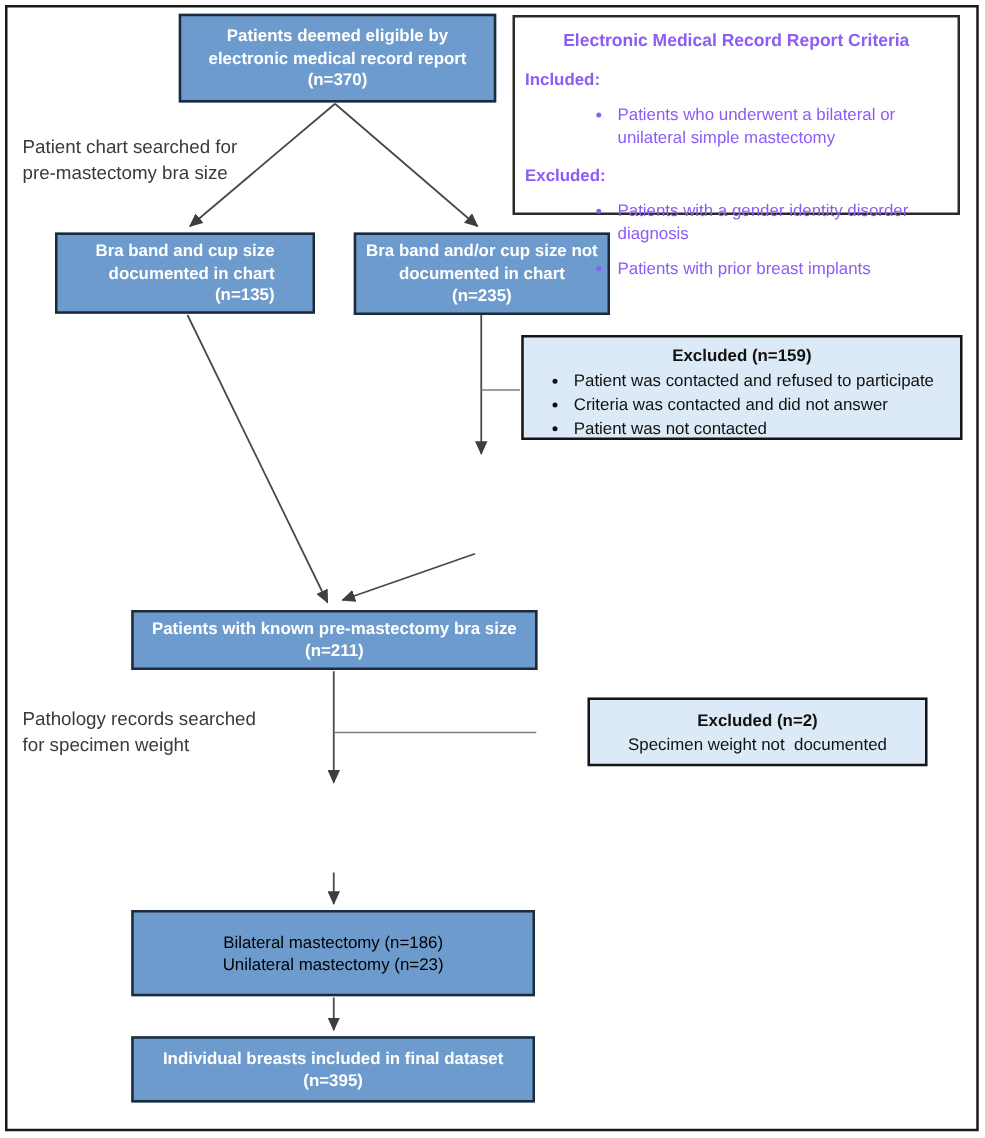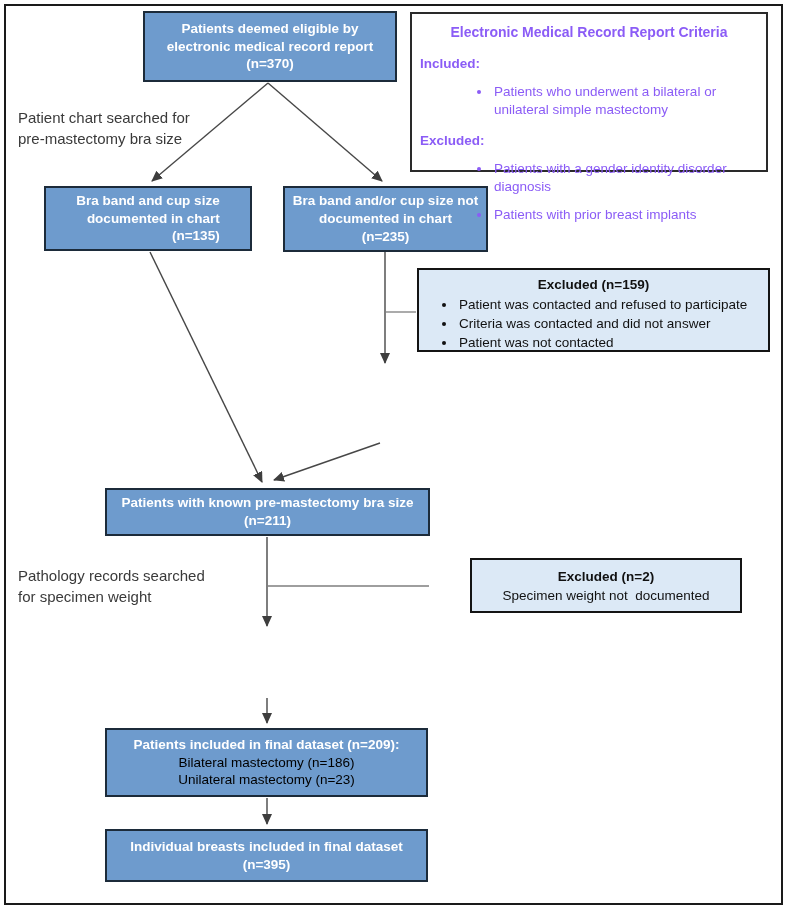--- a/index.html
+++ b/index.html
@@ -105,21 +105,20 @@
   </div>
 
 
   <div class="node n-known">
     <div class="node-text">Patients with known pre-mastectomy bra size
 (n=211)</div>
   </div>
 
 
   <div class="node n-final">
-    <div class="node-text">Patients included in final dataset (n=209):</div>
     <div class="node-sub">Bilateral mastectomy (n=186)
 Unilateral mastectomy (n=23)</div>
   </div>
 
   <div class="node n-breasts">
     <div class="node-text">Individual breasts included in final dataset
 (n=395)</div>
   </div>
 
   <div class="criteria">

